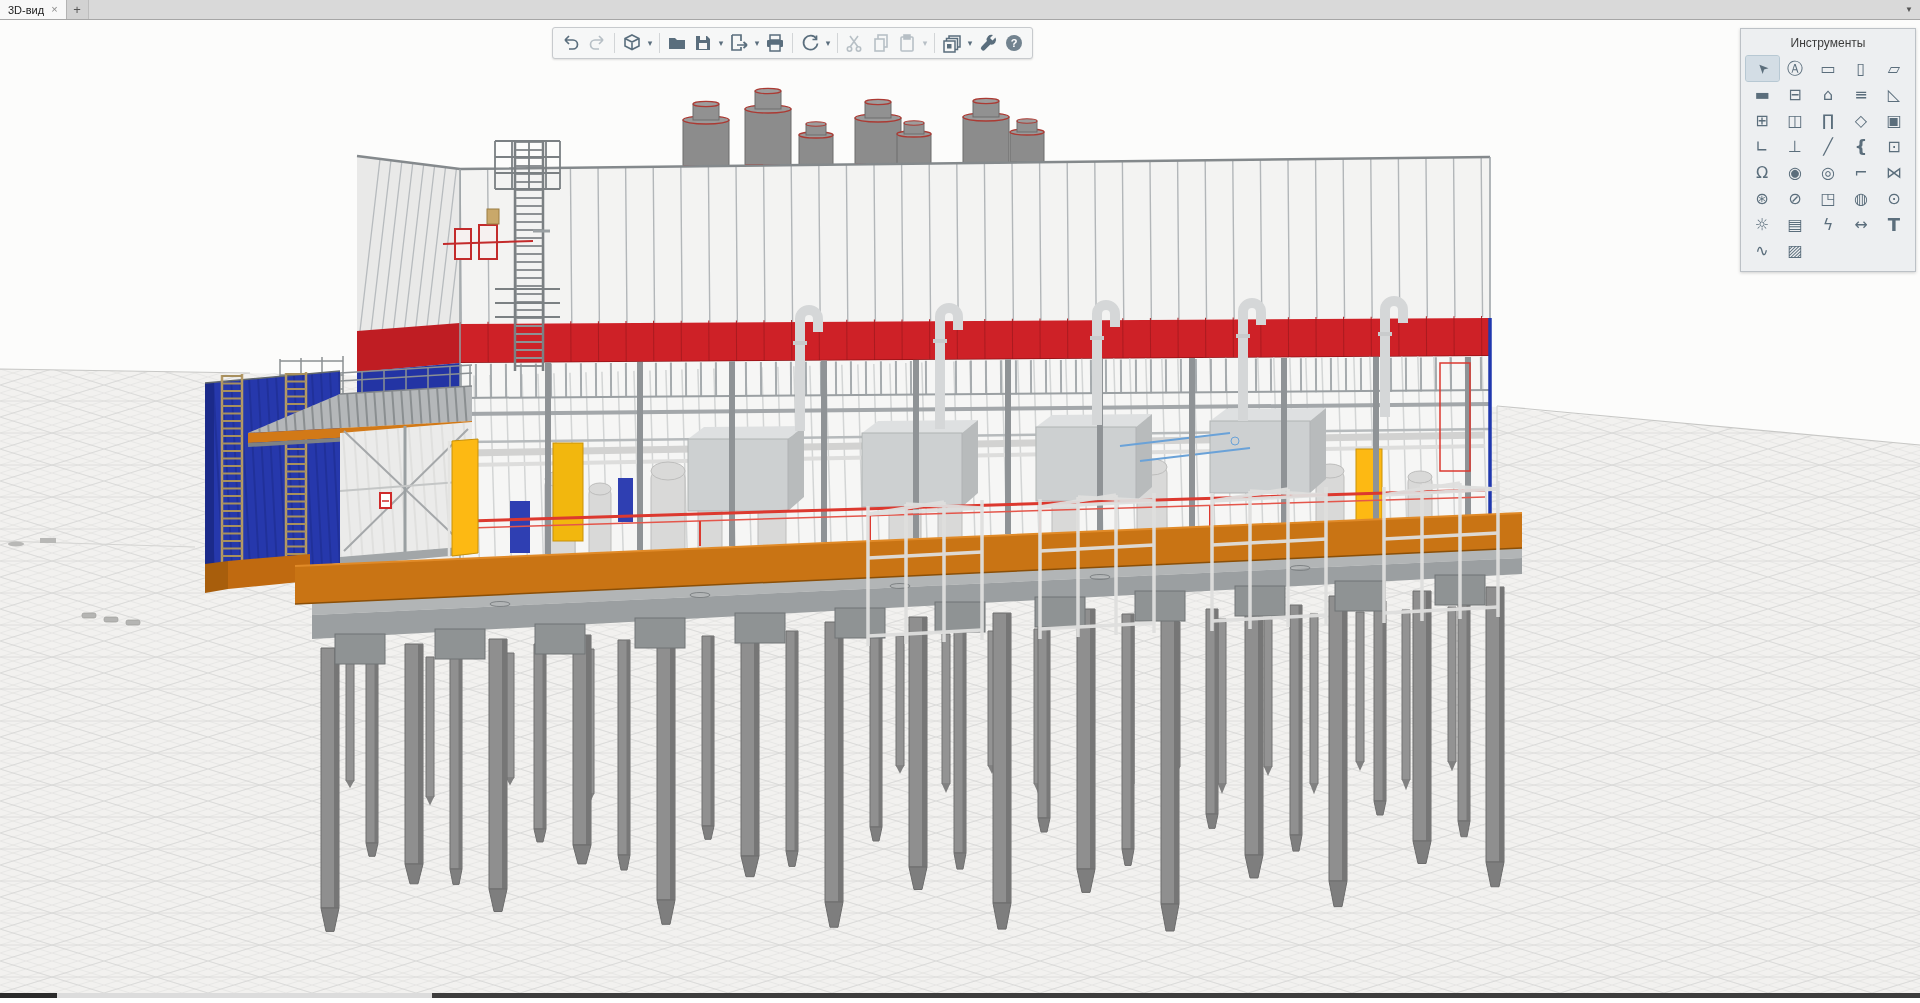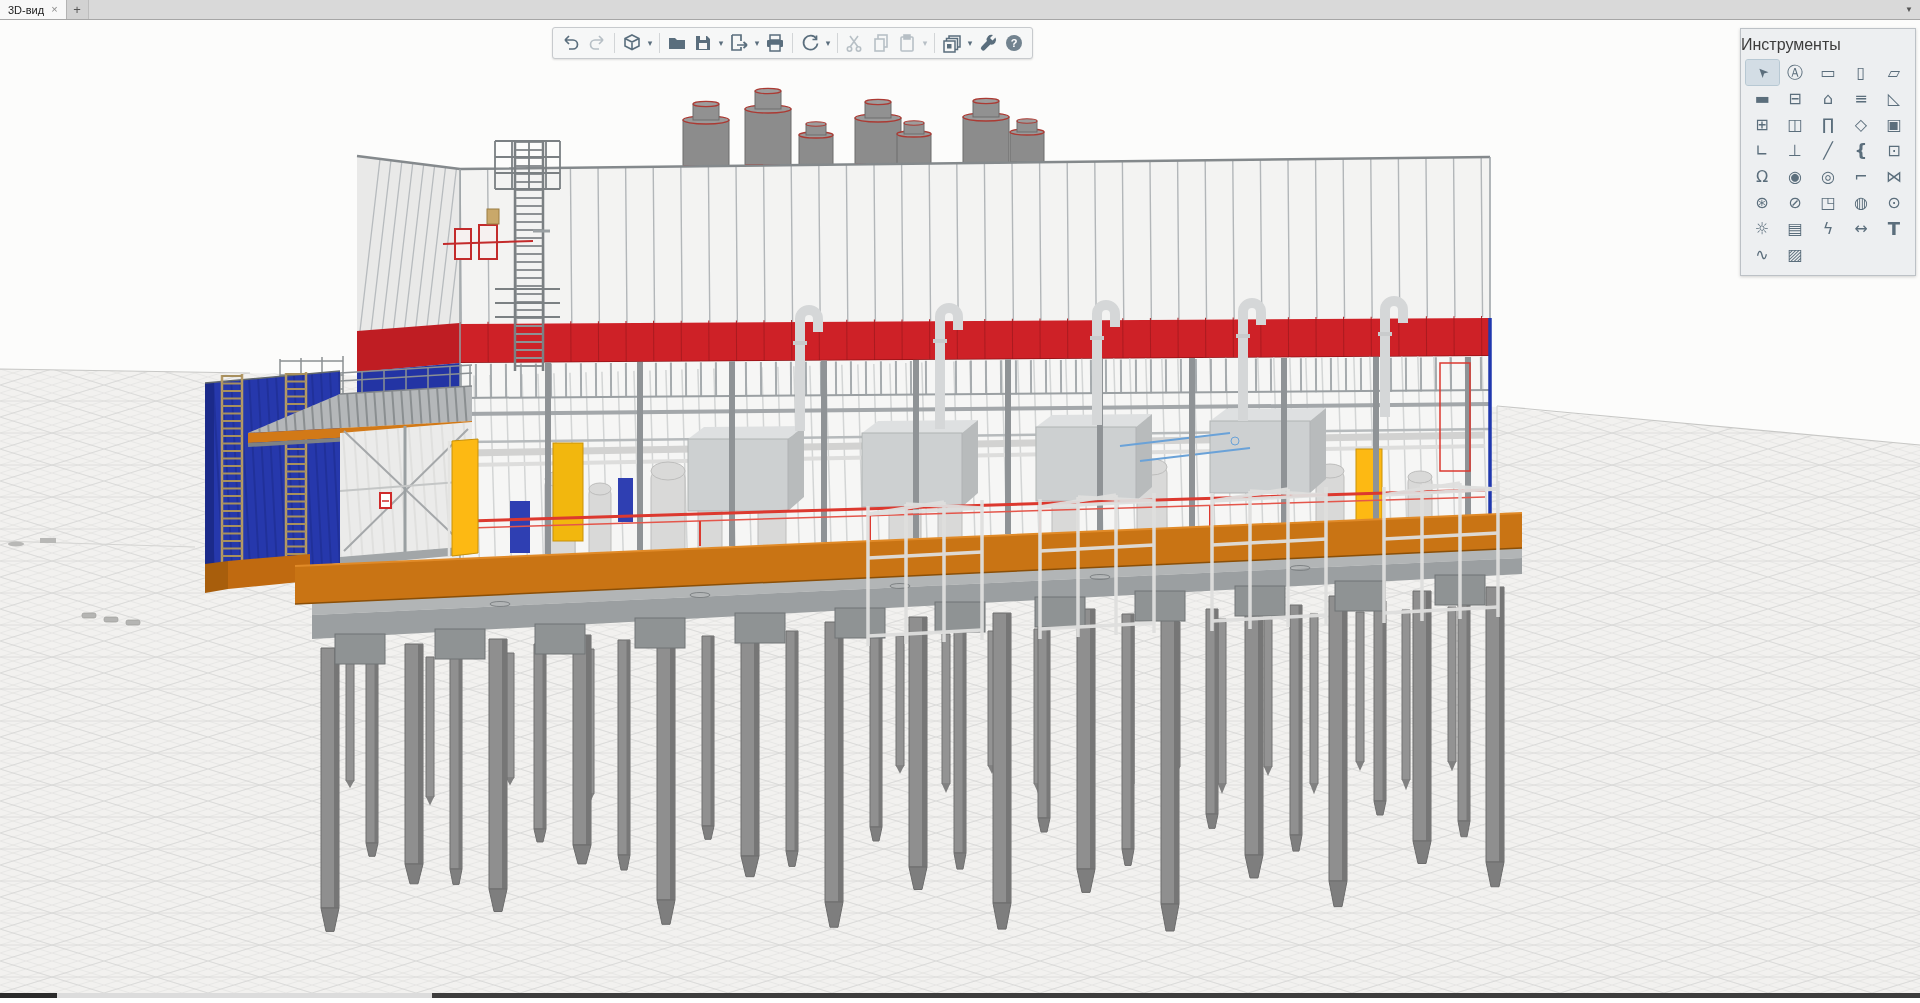--- a/index.html
+++ b/index.html
@@ -29,21 +29,21 @@
   .tb{display:flex;align-items:center;justify-content:center;width:26px;height:24px;
     background:transparent;border:none;padding:0;}
   .tb svg{display:block;}
   .tb.disabled{opacity:.40;}
   .caret{font-size:9px;color:#5a6e7d;width:10px;text-align:center;}
   .sep{width:1px;height:20px;background:#d2d5d7;margin:0 4px;}
 
   
   .tools-panel{position:absolute;right:4px;top:8px;width:174px;background:#edeff1;
     border:1px solid #bcc1c6;box-shadow:0 1px 3px rgba(0,0,0,.18);padding:2px 0 8px 0;}
-  .tools-title{text-align:left;font-size:16px;color:#3c3c3c;padding:5px 0 6px 0;}
+  .tools-title{text-align:center;font-size:12px;color:#3c3c3c;padding:5px 0 6px 0;}
   .tools-grid{display:grid;grid-template-columns:repeat(5,33px);justify-content:center;row-gap:1px;}
   .tool{width:33px;height:25px;display:flex;align-items:center;justify-content:center;border-radius:2px;}
   .tool.sel{background:#d3dde5;outline:1px solid #b7c8d3;}
   .g{font-size:16px;line-height:1;color:#5b6e7c;font-family:"DejaVu Sans",sans-serif;}
   .g-select{display:inline-block;transform:rotate(-135deg);font-size:13px;}
   .g-big{font-size:18px;font-weight:bold;}
 
   
   .hscroll{position:absolute;left:0;bottom:0;width:1920px;height:5px;background:#3d3d3d;}
   .hscroll .corner{position:absolute;left:0;top:0;width:57px;height:5px;background:#2b2b2b;}

